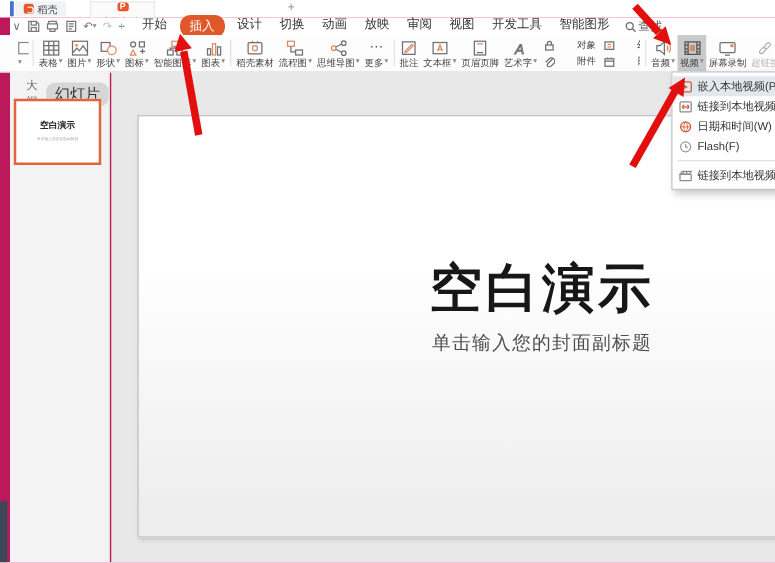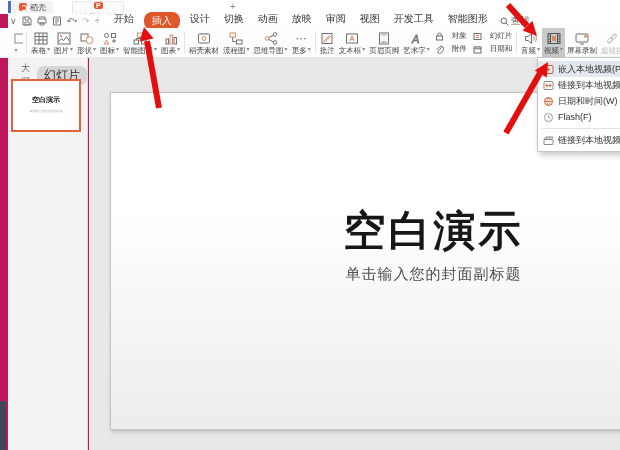--- a/index.html
+++ b/index.html
@@ -32,21 +32,21 @@
   .rrow{position:absolute;left:8px;top:0;height:29px;display:flex;align-items:stretch;}
   .rb{display:flex;flex-direction:column;align-items:center;justify-content:center;padding:1px 2px;}
   .rb.partial{width:12px;overflow:hidden;}
   .ric{height:15px;display:flex;align-items:center;justify-content:center;}
   .ric svg{display:block;}
   .ric-text{font-size:11px;color:#555;line-height:13px;}
   .rlb{font-size:7.5px;color:#3f3f3f;line-height:9px;display:flex;align-items:flex-start;gap:1px;white-space:nowrap;}
   .crt{font-style:normal;font-size:6px;color:#8b8b8b;line-height:6px;}
   .rdiv{width:1px;background:#e4e4e4;margin:4px 2px;}
   .smallcol{display:flex;flex-direction:column;justify-content:center;gap:3px;padding:0 3px;}
-  .sb{display:flex;align-items:center;gap:8px;font-size:7.5px;color:#3f3f3f;white-space:nowrap;}
+  .sb{display:flex;align-items:center;gap:18px;font-size:7.5px;color:#3f3f3f;white-space:nowrap;}
   .sb svg{display:block;}
   .rgroupB{position:absolute;left:512px;top:0;height:29px;display:flex;align-items:stretch;background:#fdfdfd;padding-left:2px;}
   .rb.sel{background:#c9cacb;}
   .rb.dim .rlb{color:#b5b5b5;}
   
   .lpanel{position:absolute;left:8px;top:57px;width:80px;height:393px;background:#f3f3f3;border-right:1px solid #dcdcdc;box-sizing:border-box;}
   .lhead{display:flex;align-items:center;gap:5px;padding:5px 0 4px 13px;}
   .lhead .outline{font-size:9px;color:#666;}
   .pillgray{background:#d6d6d6;border-radius:7px;font-size:12px;color:#333;padding:1px 7px;white-space:nowrap;}
   .thumb{position:absolute;left:3px;top:22px;width:70px;height:53px;background:#fff;border:2px solid #e2643c;box-sizing:border-box;

